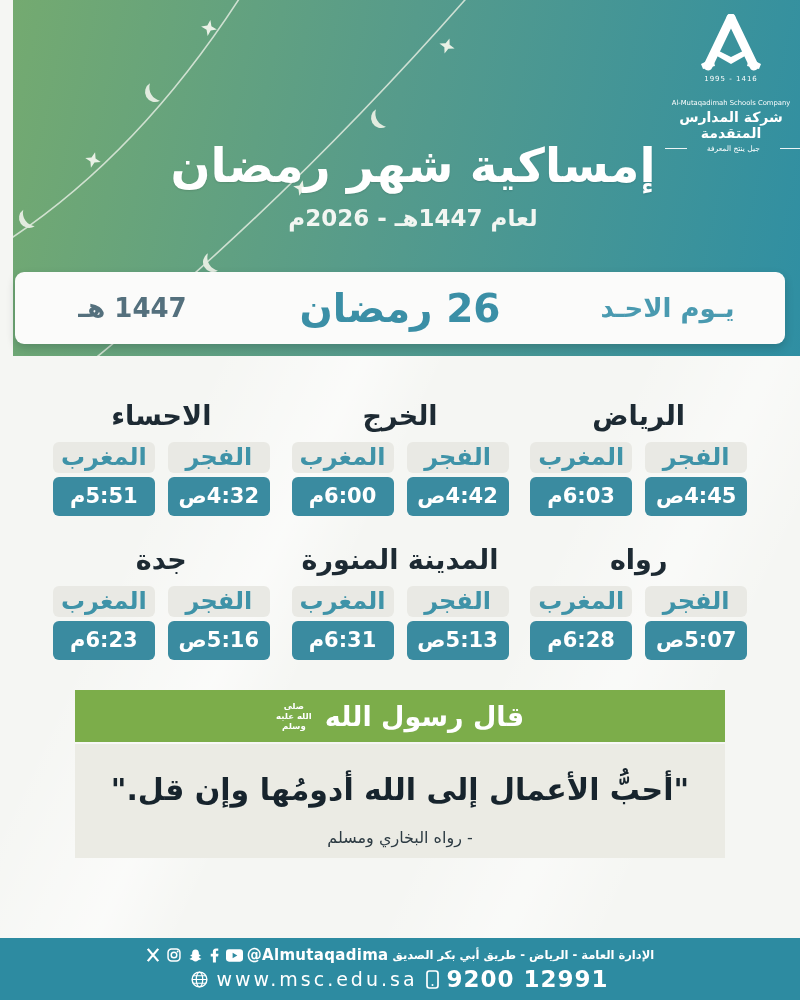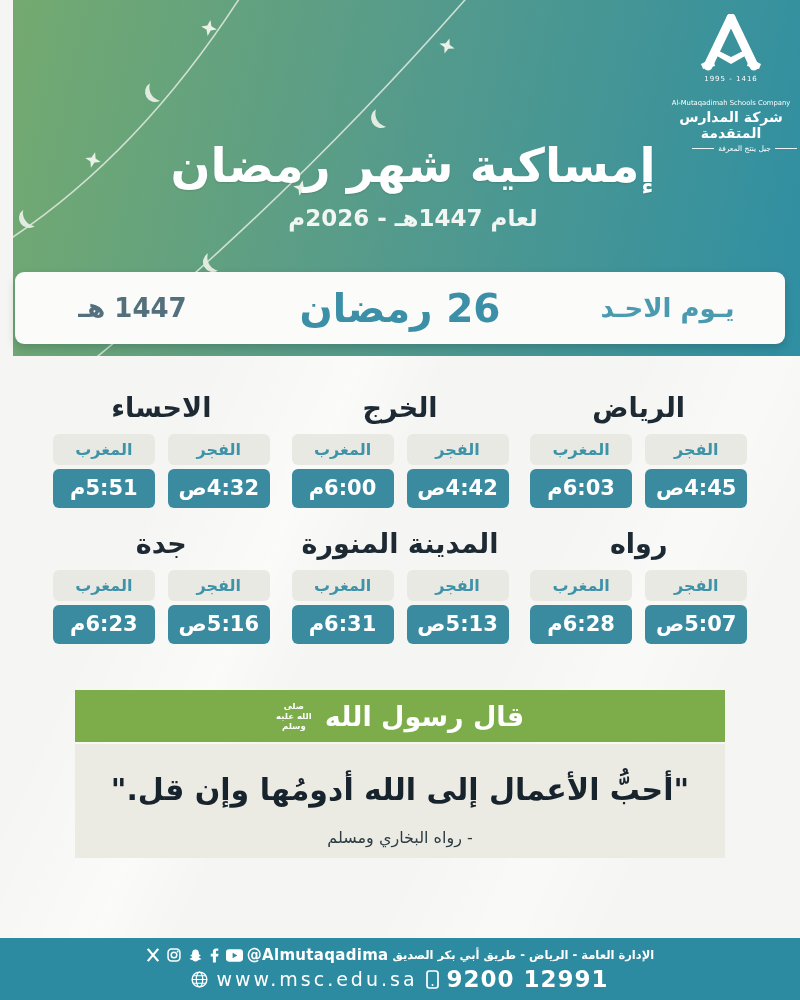--- a/index.html
+++ b/index.html
@@ -14,21 +14,21 @@
     background:linear-gradient(102deg,#74aa70 0%,#569b8b 46%,#2d8ea4 100%);
     padding-left:12px;
   }
   .garland { position:absolute; top:0; left:0; pointer-events:none; }
 
   .logo { position:absolute; top:14px; right:16px; width:132px; text-align:center; color:#fff; }
   .logo svg { display:block; margin:0 auto; }
   .logo-years { font-size:7px; letter-spacing:1px; margin-top:1px; }
   .logo-en { font-size:6.8px; margin-top:16px; white-space:nowrap; }
   .logo-ar { font-size:14px; font-weight:bold; margin-top:2px; }
-  .logo-tagline { display:flex; align-items:center; gap:4px; margin-top:3px; justify-content:flex-end; }
+  .logo-tagline { display:flex; align-items:center; gap:20px; margin-top:3px; justify-content:flex-start; }
   .logo-tagline .rule { flex:0 0 22px; height:1px; background:#fff; opacity:.9; }
   .logo-tagline span { font-size:7.5px; white-space:nowrap; }
 
   .title {
     position:absolute; top:138px; left:0; width:100%;
     text-align:center; color:#fff; font-size:47px; font-weight:bold;
     text-shadow:0 1px 2px rgba(0,0,0,.12);
   }
   .subtitle {
     position:absolute; top:205px; left:0; width:100%;
@@ -51,26 +51,26 @@
   .sheen {
     position:absolute; inset:0;
     background:linear-gradient(115deg,rgba(255,255,255,0) 20%,rgba(255,255,255,.55) 34%,rgba(255,255,255,0) 42%,rgba(255,255,255,0) 60%,rgba(255,255,255,.45) 72%,rgba(255,255,255,0) 82%);
     pointer-events:none;
   }
   .cities {
     position:absolute; top:36px; left:0; width:800px;
     display:grid; grid-template-columns:1fr 1fr 1fr; row-gap:20px;
     padding:0 42px;
   }
-  .city { text-align:center; }
+  .city { text-align:center;margin-top:8px; }
   .city-name { font-size:27px; font-weight:bold; color:#1d2a33; margin-bottom:11px; }
   .times { display:flex; justify-content:center; gap:13px; }
   .time-card { width:102px; }
   .time-label {
-    background:#e9e9e4; color:#3f93a8; font-size:16px; font-weight:bold;
+    background:#e9e9e4; color:#3f93a8; font-size:24px; font-weight:bold;
     border-radius:6px; height:31px; line-height:31px;
   }
   .time-value {
     background:#3a8ba0; color:#fff; font-size:21px; font-weight:bold;
     border-radius:6px; height:39px; line-height:39px; margin-top:4px;
   }
 
   
   .hadith-banner {
     position:absolute; top:690px; left:75px; width:650px; height:52px;

